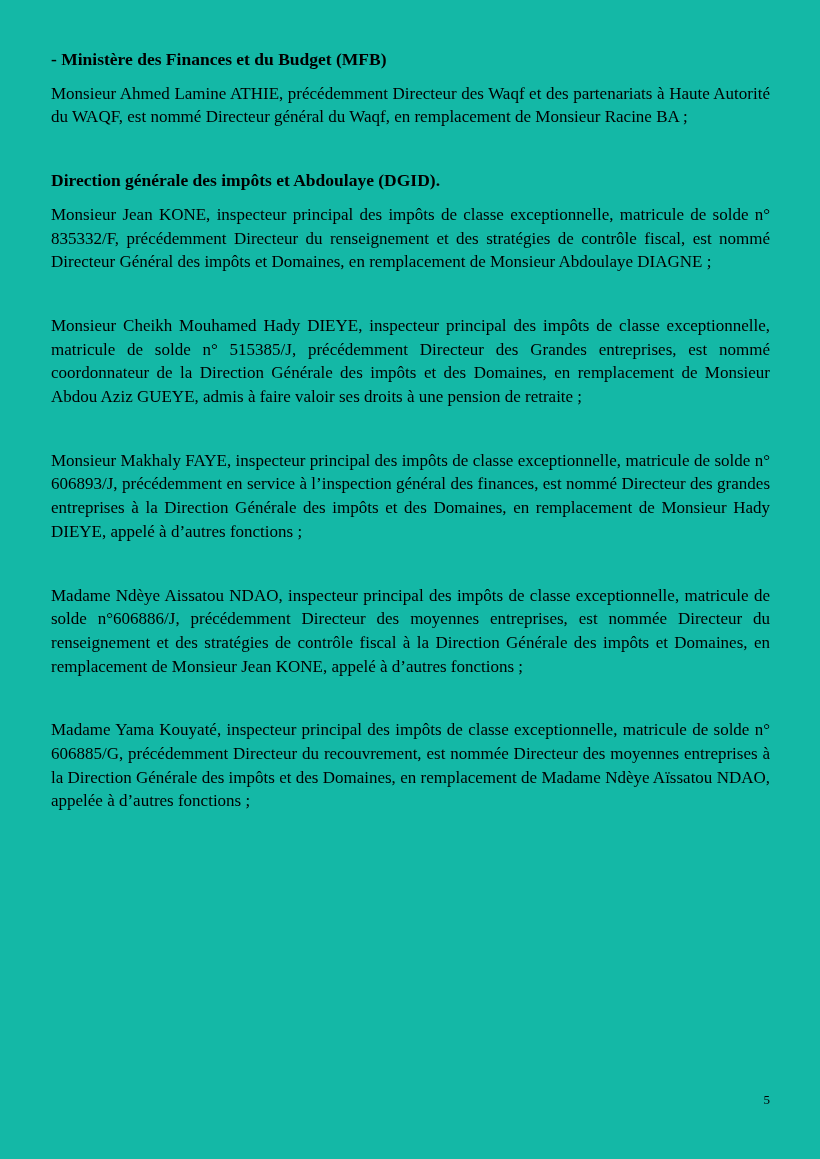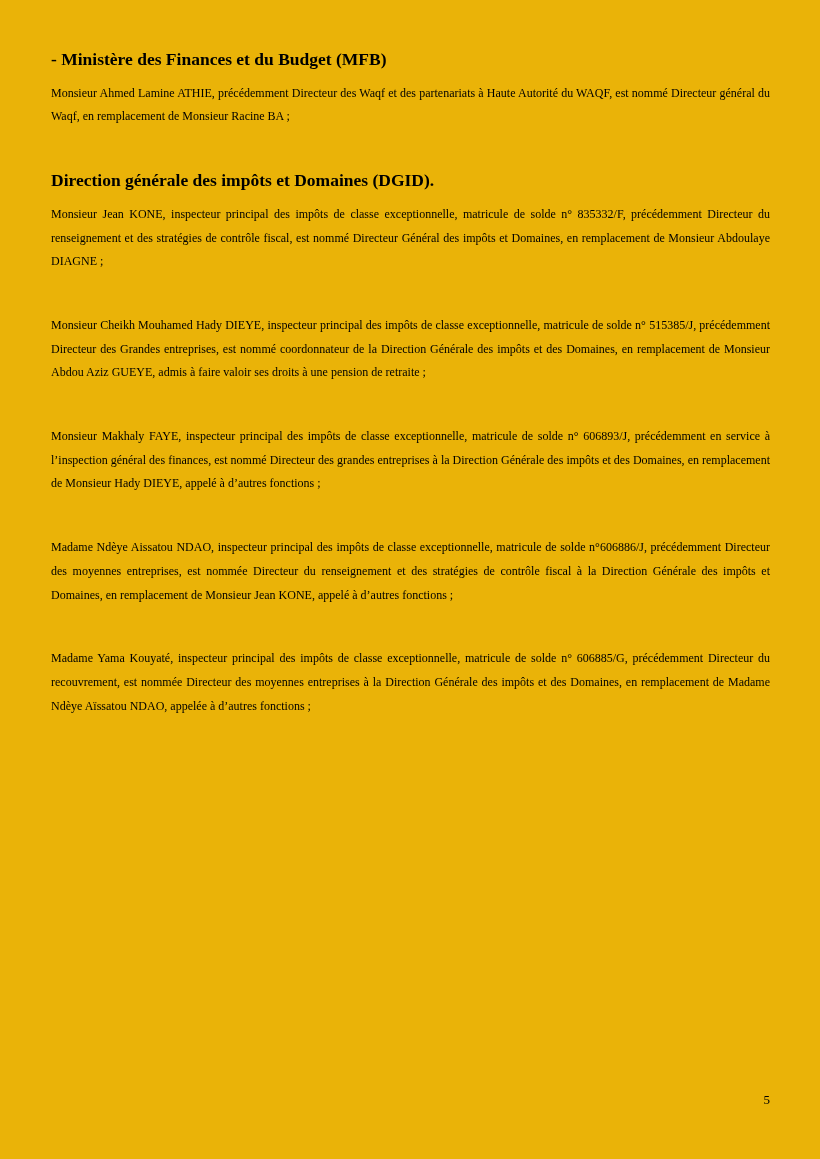--- a/index.html
+++ b/index.html
@@ -5,41 +5,41 @@
   html, body {
     margin: 0;
     padding: 0;
     background: #ffffff;
   }
   .page {
     position: relative;
     width: 820px;
     height: 1159px;
     margin: 0 auto;
-    background: #eab308;
+    background: #14b8a6;
     color: #000000;
     font-family: "Liberation Serif", "DejaVu Serif", serif;
     overflow: hidden;
     box-sizing: border-box;
   }
   .content {
     position: absolute;
     top: 48px;
     left: 51px;
     right: 50px;
   }
   .heading {
     font-size: 17.5px;
     font-weight: bold;
     line-height: 23.7px;
     margin: 0 0 10px 0;
     text-align: left;
   }
   .paragraph {
-    font-size: 12px;
+    font-size: 17px;
     line-height: 23.7px;
     margin: 0 0 40px 0;
     text-align: justify;
     text-justify: inter-word;
   }
   .page-number {
     position: absolute;
     right: 50px;
     bottom: 52px;
     font-size: 13px;
@@ -48,21 +48,21 @@
     color: #000000;
   }
 </style>
 </head>
 <body>
 
 <div class="page">
   <div class="content" id="doc-body">
       <h2 class="heading">- Ministère des Finances et du Budget (MFB)</h2>
       <p class="paragraph">Monsieur Ahmed Lamine ATHIE, précédemment Directeur des Waqf et des partenariats à Haute Autorité du WAQF, est nommé Directeur général du Waqf, en remplacement de Monsieur Racine BA ;</p>
-      <h2 class="heading">Direction générale des impôts et Domaines (DGID).</h2>
+      <h2 class="heading">Direction générale des impôts et Abdoulaye (DGID).</h2>
       <p class="paragraph">Monsieur Jean KONE, inspecteur principal des impôts de classe exceptionnelle, matricule de solde n° 835332/F, précédemment Directeur du renseignement et des stratégies de contrôle fiscal, est nommé Directeur Général des impôts et Domaines, en remplacement de Monsieur Abdoulaye DIAGNE ;</p>
       <p class="paragraph">Monsieur Cheikh Mouhamed Hady DIEYE, inspecteur principal des impôts de classe exceptionnelle, matricule de solde n° 515385/J, précédemment Directeur des Grandes entreprises, est nommé coordonnateur de la Direction Générale des impôts et des Domaines, en remplacement de Monsieur Abdou Aziz GUEYE, admis à faire valoir ses droits à une pension de retraite ;</p>
       <p class="paragraph">Monsieur Makhaly FAYE, inspecteur principal des impôts de classe exceptionnelle, matricule de solde n° 606893/J, précédemment en service à l’inspection général des finances, est nommé Directeur des grandes entreprises à la Direction Générale des impôts et des Domaines, en remplacement de Monsieur Hady DIEYE, appelé à d’autres fonctions ;</p>
       <p class="paragraph">Madame Ndèye Aissatou NDAO, inspecteur principal des impôts de classe exceptionnelle, matricule de solde n°606886/J, précédemment Directeur des moyennes entreprises, est nommée Directeur du renseignement et des stratégies de contrôle fiscal à la Direction Générale des impôts et Domaines, en remplacement de Monsieur Jean KONE, appelé à d’autres fonctions ;</p>
       <p class="paragraph">Madame Yama Kouyaté, inspecteur principal des impôts de classe exceptionnelle, matricule de solde n° 606885/G, précédemment Directeur du recouvrement, est nommée Directeur des moyennes entreprises à la Direction Générale des impôts et des Domaines, en remplacement de Madame Ndèye Aïssatou NDAO, appelée à d’autres fonctions ;</p>
     </div>
   <div class="page-number">5</div>
 </div>
 
 </body></html>

